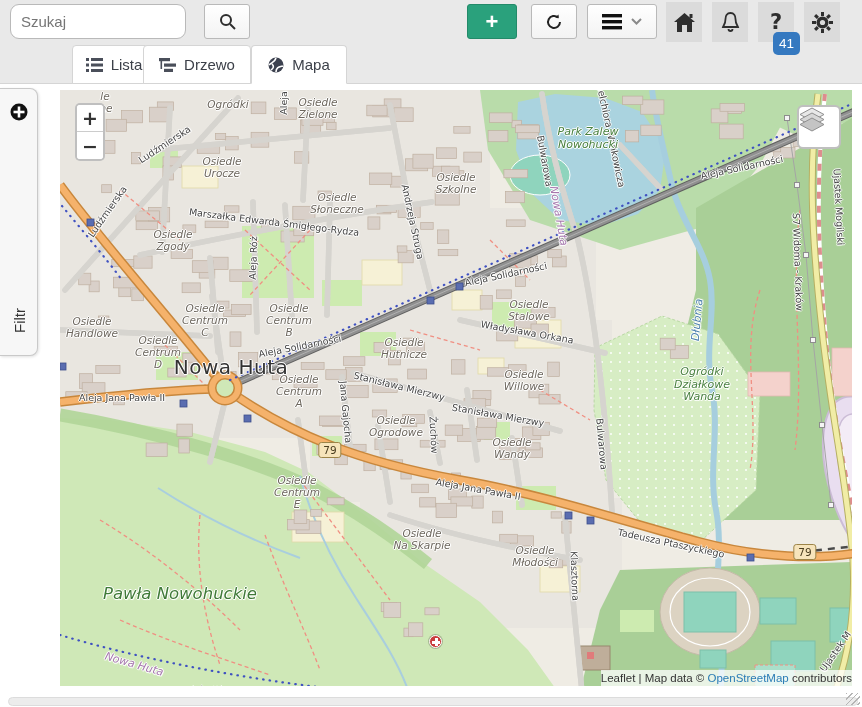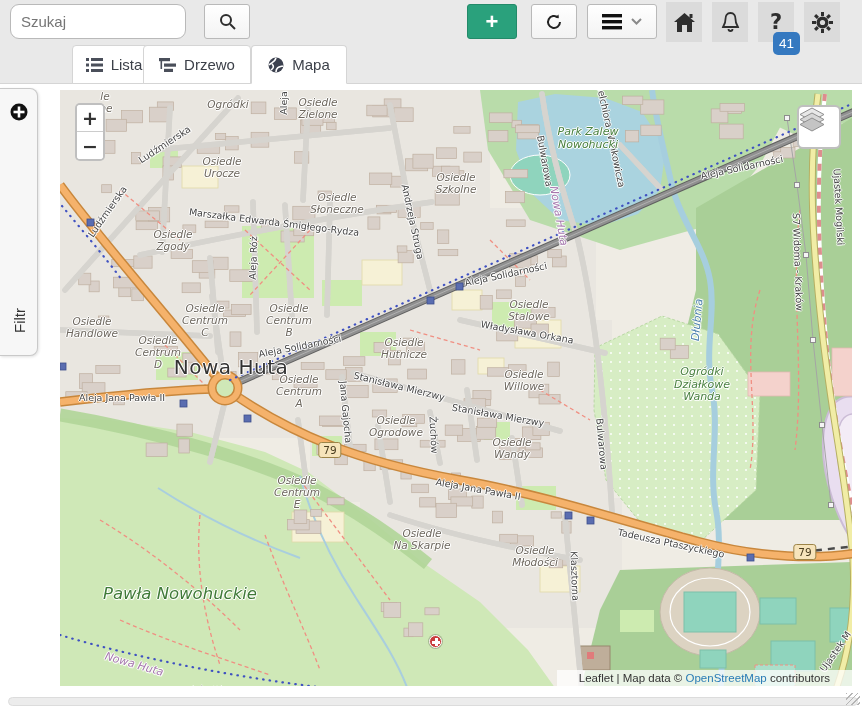--- a/index.html
+++ b/index.html
@@ -71,21 +71,21 @@
       background:#fff;z-index:5;overflow:hidden}
   #zoom-ctl div{width:26px;height:27px;display:flex;align-items:center;justify-content:center;
       font-size:19px;font-weight:bold;color:#333;cursor:pointer;background:#fff}
   #zoom-in{border-bottom:1px solid #ccc}
   #layers-ctl{position:absolute;right:11px;top:15px;width:44px;height:44px;background:#fff;
       border:2px solid rgba(0,0,0,.25);border-radius:6px;z-index:5;display:flex;align-items:center;justify-content:center;cursor:pointer}
   #scale-ctl{position:absolute;left:14px;top:560px;z-index:5;font-size:11px;color:#333}
   .scale-line{background:rgba(255,255,255,.6);border:2px solid #777;border-top:none;padding:0 4px;line-height:15px}
   #scale-m{width:96px;border-top:2px solid #777}
   #scale-ft{width:99px;border-top:none}
-  #attribution{position:absolute;right:0;bottom:0;background:rgba(255,255,255,.75);padding:2px 22px;
+  #attribution{position:absolute;right:0;bottom:0;background:rgba(255,255,255,.75);padding:2px 0;
       font-size:11.5px;color:#333;z-index:5;white-space:nowrap;font-family:"Liberation Sans",sans-serif}
   #attribution a{color:var(--link-blue);text-decoration:none;cursor:pointer}
 
   #hospital-marker{position:absolute;left:369px;top:545px;width:13px;height:13px;border-radius:50%;
       background:#c93d3d;border:1px solid #fff;box-shadow:0 0 0 1px rgba(0,0,0,.2);z-index:4}
   #hospital-marker:before,#hospital-marker:after{content:"";position:absolute;background:#fff}
   #hospital-marker:before{left:5px;top:2px;width:2.5px;height:8px}
   #hospital-marker:after{left:2px;top:5px;width:8px;height:2.5px}
 
   #hscroll{position:absolute;left:8px;top:697px;width:850px;height:9px;background:#ececec;

